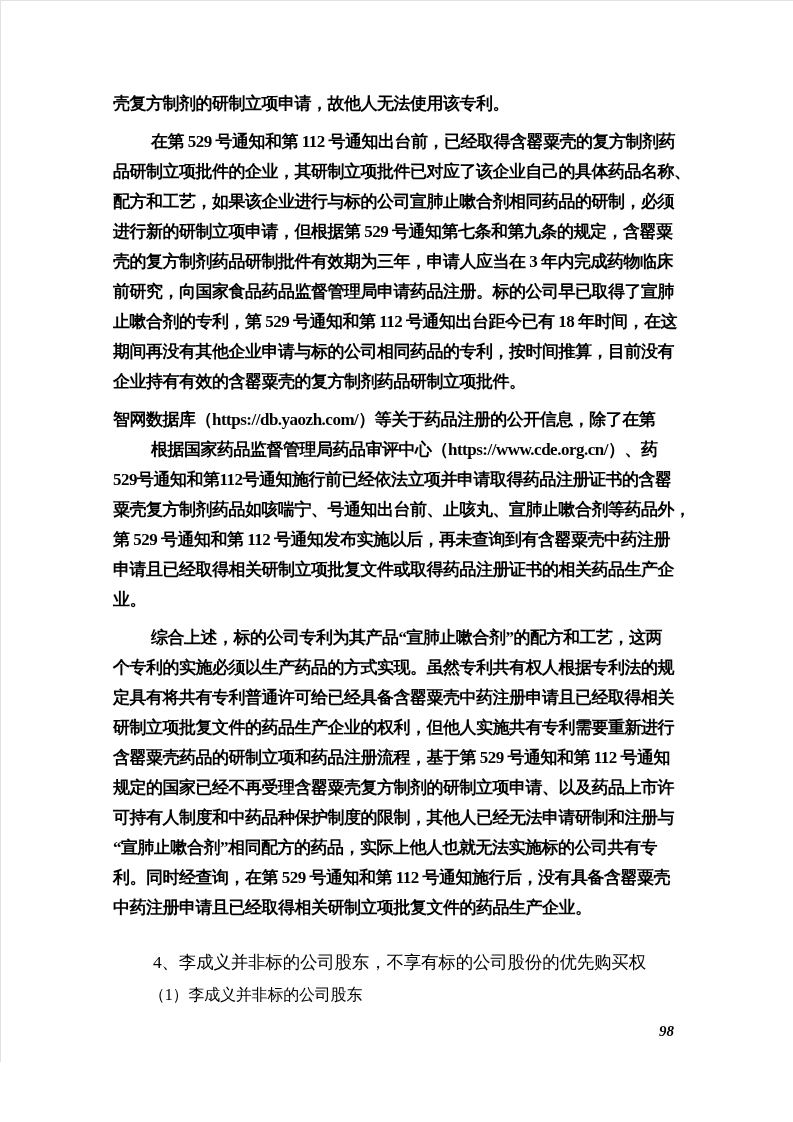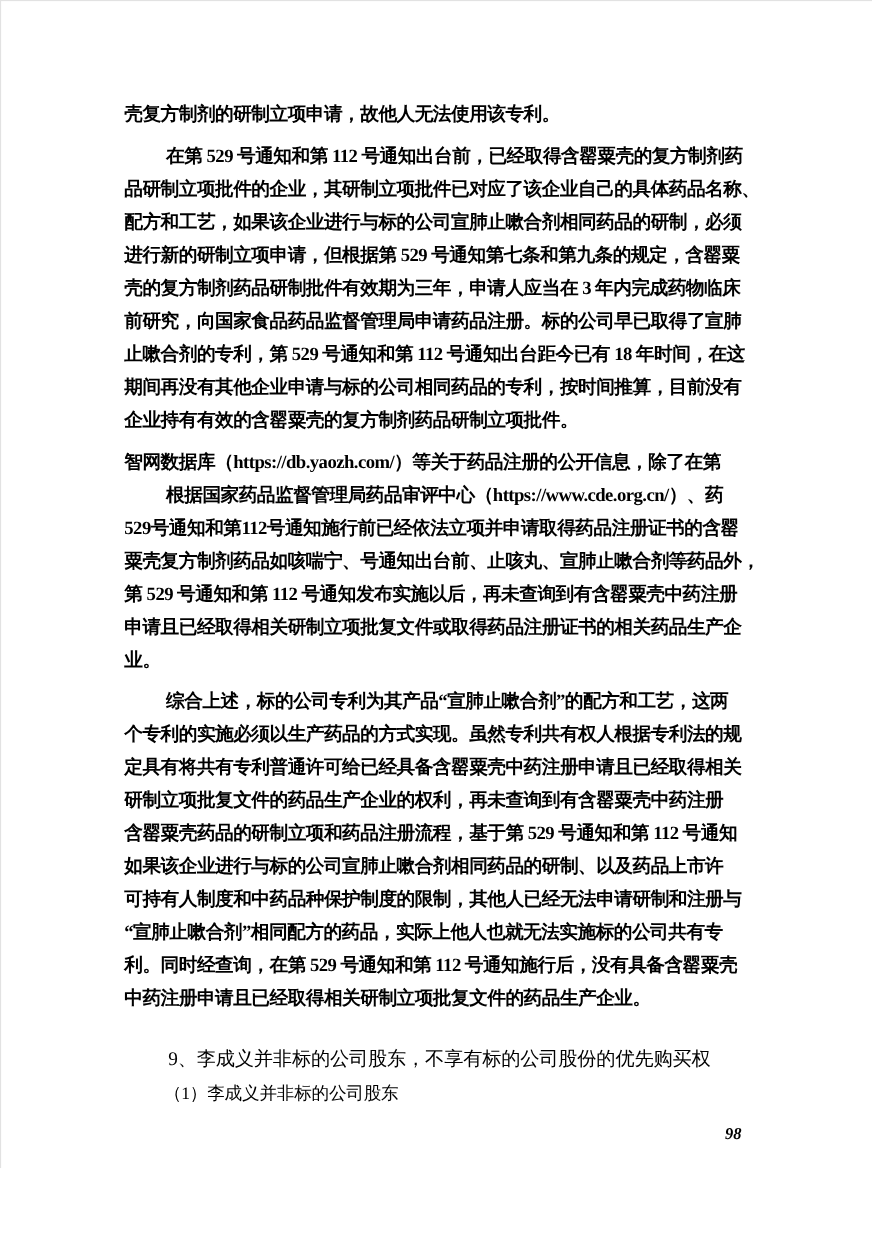--- a/index.html
+++ b/index.html
@@ -86,27 +86,27 @@
       <div class="line">粟壳复方制剂药品如咳喘宁、号通知出台前、止咳丸、宣肺止嗽合剂等药品外，</div>
       <div class="line">第 529 号通知和第 112 号通知发布实施以后，再未查询到有含罂粟壳中药注册</div>
       <div class="line">申请且已经取得相关研制立项批复文件或取得药品注册证书的相关药品生产企</div>
       <div class="line">业。</div>
     </div>
 
     <div class="para">
       <div class="line indent">综合上述，标的公司专利为其产品“宣肺止嗽合剂”的配方和工艺，这两</div>
       <div class="line">个专利的实施必须以生产药品的方式实现。虽然专利共有权人根据专利法的规</div>
       <div class="line">定具有将共有专利普通许可给已经具备含罂粟壳中药注册申请且已经取得相关</div>
-      <div class="line">研制立项批复文件的药品生产企业的权利，再未查询到有含罂粟壳中药注册</div>
+      <div class="line">研制立项批复文件的药品生产企业的权利，但他人实施共有专利需要重新进行</div>
       <div class="line">含罂粟壳药品的研制立项和药品注册流程，基于第 529 号通知和第 112 号通知</div>
-      <div class="line">如果该企业进行与标的公司宣肺止嗽合剂相同药品的研制、以及药品上市许</div>
+      <div class="line">规定的国家已经不再受理含罂粟壳复方制剂的研制立项申请、以及药品上市许</div>
       <div class="line">可持有人制度和中药品种保护制度的限制，其他人已经无法申请研制和注册与</div>
       <div class="line">“宣肺止嗽合剂”相同配方的药品，实际上他人也就无法实施标的公司共有专</div>
       <div class="line">利。同时经查询，在第 529 号通知和第 112 号通知施行后，没有具备含罂粟壳</div>
       <div class="line">中药注册申请且已经取得相关研制立项批复文件的药品生产企业。</div>
     </div>
 
-    <div class="heading">9、李成义并非标的公司股东，不享有标的公司股份的优先购买权</div>
+    <div class="heading">4、李成义并非标的公司股东，不享有标的公司股份的优先购买权</div>
     <div class="subheading">（1）李成义并非标的公司股东</div>
   </div>
 
   <div class="page-number">98</div>
 </div>
 
 </body></html>

